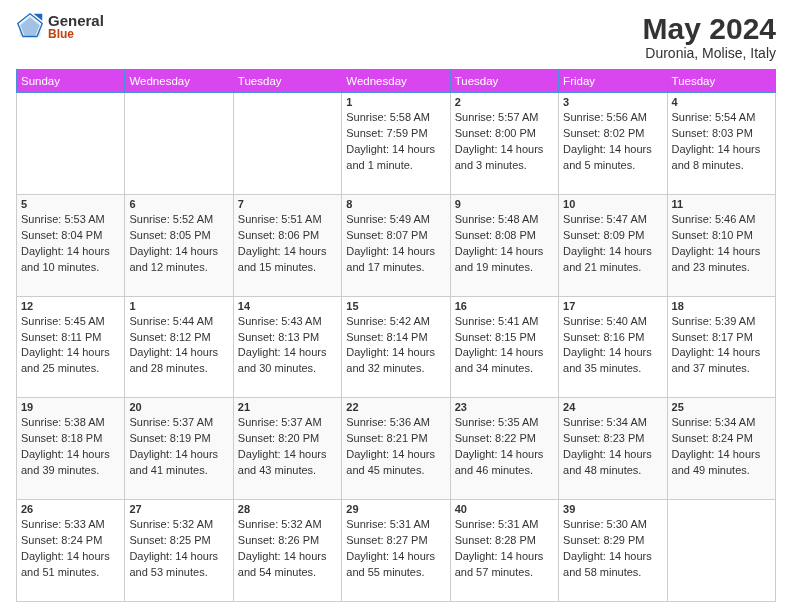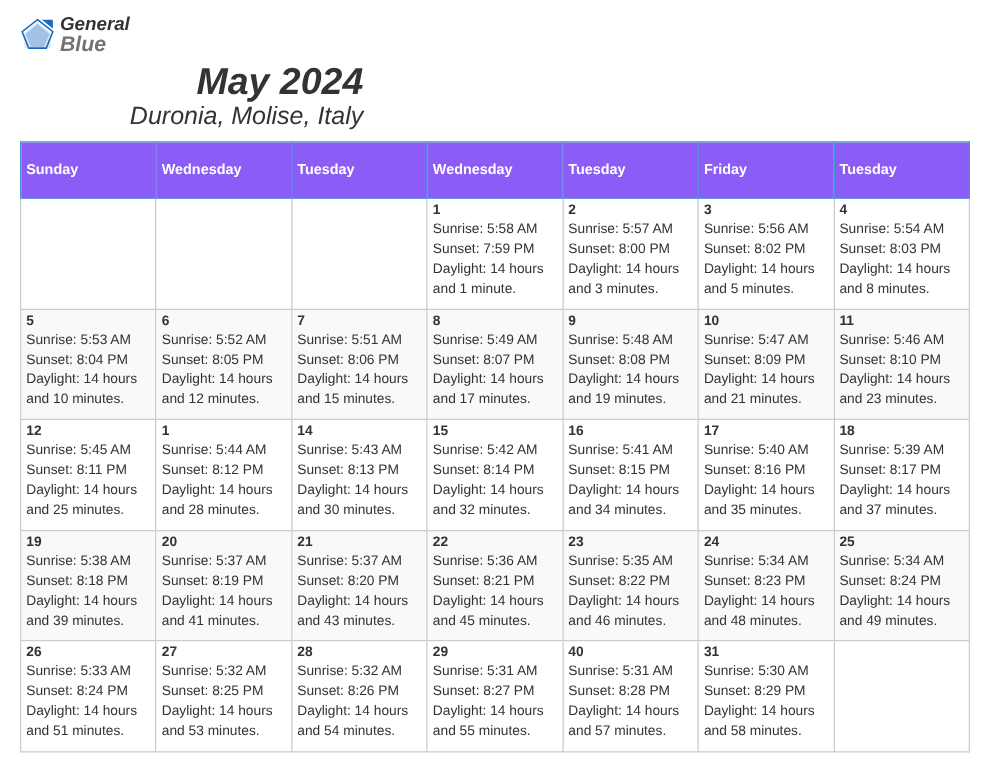--- a/index.html
+++ b/index.html
@@ -12,75 +12,74 @@
     }
     .page {
       width: 792px;
       height: 612px;
       padding: 12px 16px 10px 16px;
       display: flex;
       flex-direction: column;
     }
     .header {
       display: flex;
+      justify-content: space-between;
       align-items: flex-start;
       margin-bottom: 8px;
-      font-style: italic;
     }
     .logo {
       display: flex;
       align-items: center;
       gap: 4px;
     }
     .logo-text {
       display: flex;
       flex-direction: column;
       line-height: 1;
     }
     .logo-general {
       font-size: 15px;
       font-weight: bold;
       color: #333;
     }
     .logo-blue {
-      font-size: 17px;
-      font-weight: bold;
-      color: #737373;
+      font-size: 12px;
+      font-weight: bold;
+      color: #c2410c;
     }
     .logo-icon {
       width: 28px;
       height: 28px;
     }
     .title-block {
       text-align: right;
     }
     .cal-title {
       font-size: 30px;
       font-weight: bold;
       color: #333;
       line-height: 1.1;
-      margin-top: 37px;
     }
     .cal-subtitle {
-      font-size: 20px;
+      font-size: 14px;
       color: #333;
     }
     .calendar {
       flex: 1;
       border: 1px solid #ccc;
       border-collapse: collapse;
       width: 100%;
       table-layout: fixed;
     }
     .calendar th {
-      background-color: #8b5cf6;
+      background-color: #d946ef;
       color: #fff;
       font-size: 11.5px;
-      font-weight: bold;
-      padding: 16px 4px;
+      font-weight: normal;
+      padding: 5px 4px;
       text-align: left;
       border: 1px solid #4a90d9;
     }
     .calendar td {
       vertical-align: top;
       border: 1px solid #ccc;
       padding: 3px 4px;
       font-size: 9.5px;
       color: #333;
       background: #fff;
@@ -266,20 +265,20 @@
           </td>
           <td>
             <div class="day-num">29</div>
             <div class="day-info">Sunrise: 5:31 AM<br>Sunset: 8:27 PM<br>Daylight: 14 hours<br>and 55 minutes.</div>
           </td>
           <td>
             <div class="day-num">40</div>
             <div class="day-info">Sunrise: 5:31 AM<br>Sunset: 8:28 PM<br>Daylight: 14 hours<br>and 57 minutes.</div>
           </td>
           <td>
-            <div class="day-num">31</div>
+            <div class="day-num">39</div>
             <div class="day-info">Sunrise: 5:30 AM<br>Sunset: 8:29 PM<br>Daylight: 14 hours<br>and 58 minutes.</div>
           </td>
           <td class="empty-cell"></td>
         </tr>
       </tbody>
   </table>
 </div>
 
 </body></html>

